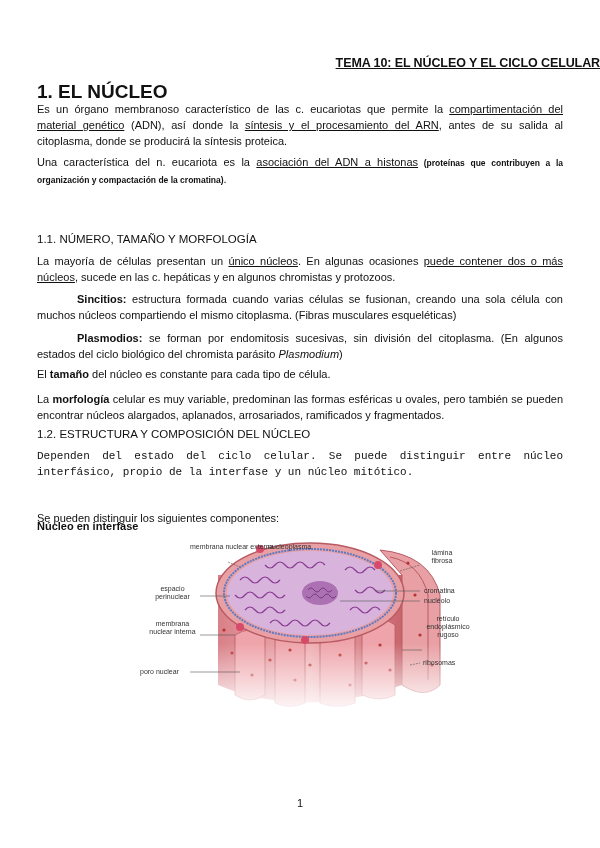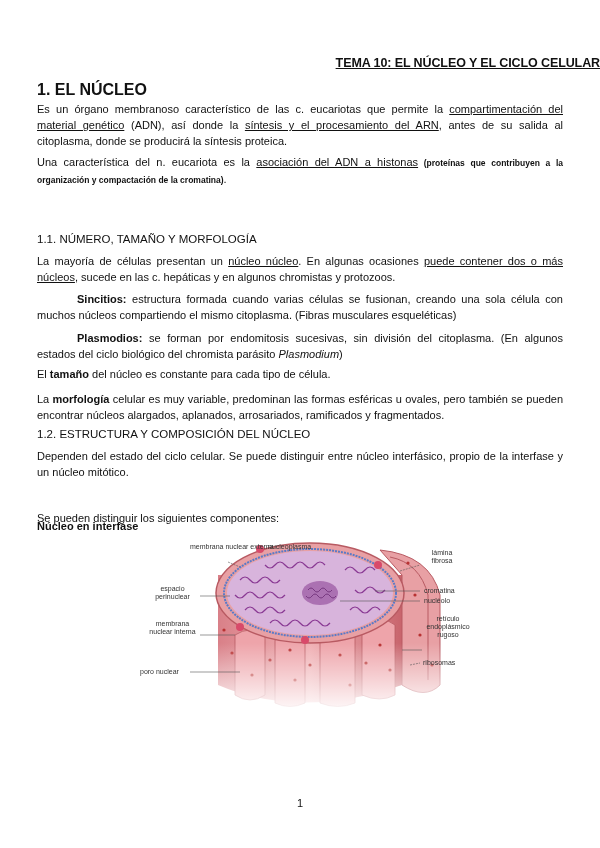--- a/index.html
+++ b/index.html
@@ -2,21 +2,21 @@
 <html><head>
 <meta charset="utf-8">
 <style>
   html, body { margin: 0; padding: 0; background: #ffffff; }
   body { width: 600px; height: 848px; position: relative; overflow: hidden;
          font-family: "Liberation Sans", sans-serif; color: #111; }
   .page { position: absolute; left: 0; top: 0; width: 600px; height: 848px; }
   .abs { position: absolute; }
   .title { left: 0; width: 600px; top: 56px; text-align: right; font-weight: bold;
            font-size: 12.5px; text-decoration: underline; letter-spacing: -0.1px; }
-  .h1 { left: 37px; top: 81px; font-weight: bold; font-size: 16px; }
+  .h1 { left: 37px; top: 81px; font-weight: bold; font-size: 19px; }
   .h2 { left: 37px; font-weight: normal; font-size: 11.5px; }
   .h3 { left: 37px; font-weight: bold; font-size: 11px; }
   .p { left: 37px; width: 526px; font-size: 11px; line-height: 16px; text-align: justify; }
   .u { text-decoration: underline; }
   .b { font-weight: bold; }
   .i { font-style: italic; }
   .small { font-size: 8.5px; font-weight: bold; }
   .figure { left: 140px; top: 535px; width: 345px; height: 180px; }
   .lbl { position: absolute; font-size: 7px; color: #333; line-height: 8px; text-align: center; white-space: nowrap; }
   .pagenum { left: 0; width: 600px; top: 797px; text-align: center; font-size: 11px; }
@@ -35,42 +35,42 @@
   </div>
 
   <div class="abs p" style="top:154px;">
     <span>Una característica del n. eucariota es la </span><span class="u">asociación del ADN a histonas</span><span class="small"> (proteínas que contribuyen a la organización y compactación de la cromatina)</span><span>.</span>
   </div>
 
 
   <div class="abs h2" style="top:233px;">1.1. NÚMERO, TAMAÑO Y MORFOLOGÍA</div>
 
   <div class="abs p" style="top:253px;">
-    <span>La mayoría de células presentan un </span><span class="u">núcleo núcleo</span><span>. En algunas ocasiones </span><span class="u">puede contener dos o más núcleos</span><span>, sucede en las c. hepáticas y en algunos chromistas y protozoos.</span>
+    <span>La mayoría de células presentan un </span><span class="u">único núcleos</span><span>. En algunas ocasiones </span><span class="u">puede contener dos o más núcleos</span><span>, sucede en las c. hepáticas y en algunos chromistas y protozoos.</span>
   </div>
 
   <div class="abs p" style="top:291px;">
     <span style="padding-left:40px;" class="b">Sincitios:</span><span> estructura formada cuando varias células se fusionan, creando una sola célula con muchos núcleos compartiendo el mismo citoplasma. (Fibras musculares esqueléticas)</span>
   </div>
 
   <div class="abs p" style="top:330px;">
     <span style="padding-left:40px;" class="b">Plasmodios:</span><span> se forman por endomitosis sucesivas, sin división del citoplasma. (En algunos estados del ciclo biológico del chromista parásito </span><span class="i">Plasmodium</span><span>)</span>
   </div>
 
   <div class="abs p" style="top:366px;">
     <span>El </span><span class="b">tamaño</span><span> del núcleo es constante para cada tipo de célula.</span>
   </div>
 
   <div class="abs p" style="top:391px;">
     <span>La </span><span class="b">morfología</span><span> celular es muy variable, predominan las formas esféricas u ovales, pero también se pueden encontrar núcleos alargados, aplanados, arrosariados, ramificados y fragmentados.</span>
   </div>
 
   <div class="abs h2" style="top:428px;">1.2. ESTRUCTURA Y COMPOSICIÓN DEL NÚCLEO</div>
 
-  <div class="abs p" style="top:448px;">Dependen del estado del ciclo celular. Se puede distinguir entre núcleo interfásico, propio de la interfase y un núcleo mitótico.</div>
+  <div class="abs p" style="top:448px;font-family:Liberation Mono, monospace;">Dependen del estado del ciclo celular. Se puede distinguir entre núcleo interfásico, propio de la interfase y un núcleo mitótico.</div>
 
   <div class="abs h3" style="top:488px;margin-top:32px;">Núcleo en interfase</div>
 
   <div class="abs p" style="top:510px;">Se pueden distinguir los siguientes componentes:</div>
 
   <div class="abs figure">
     <svg width="345" height="180" viewBox="0 0 345 180" style="position:absolute;left:0;top:0;">
       <defs>
         <linearGradient id="cyl" x1="0" x2="1" y1="0" y2="0">
           <stop offset="0" stop-color="#d98088"></stop>

